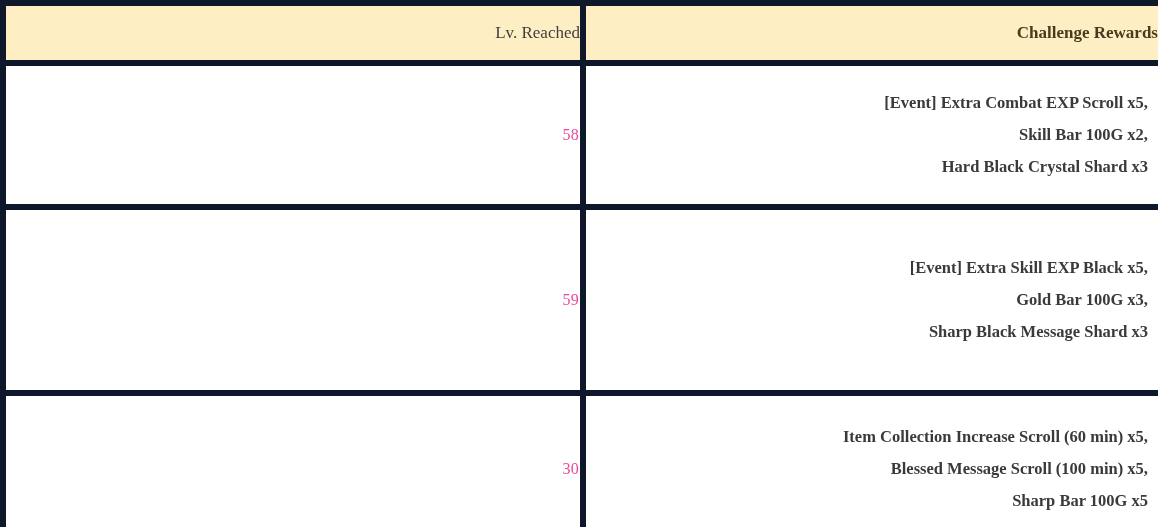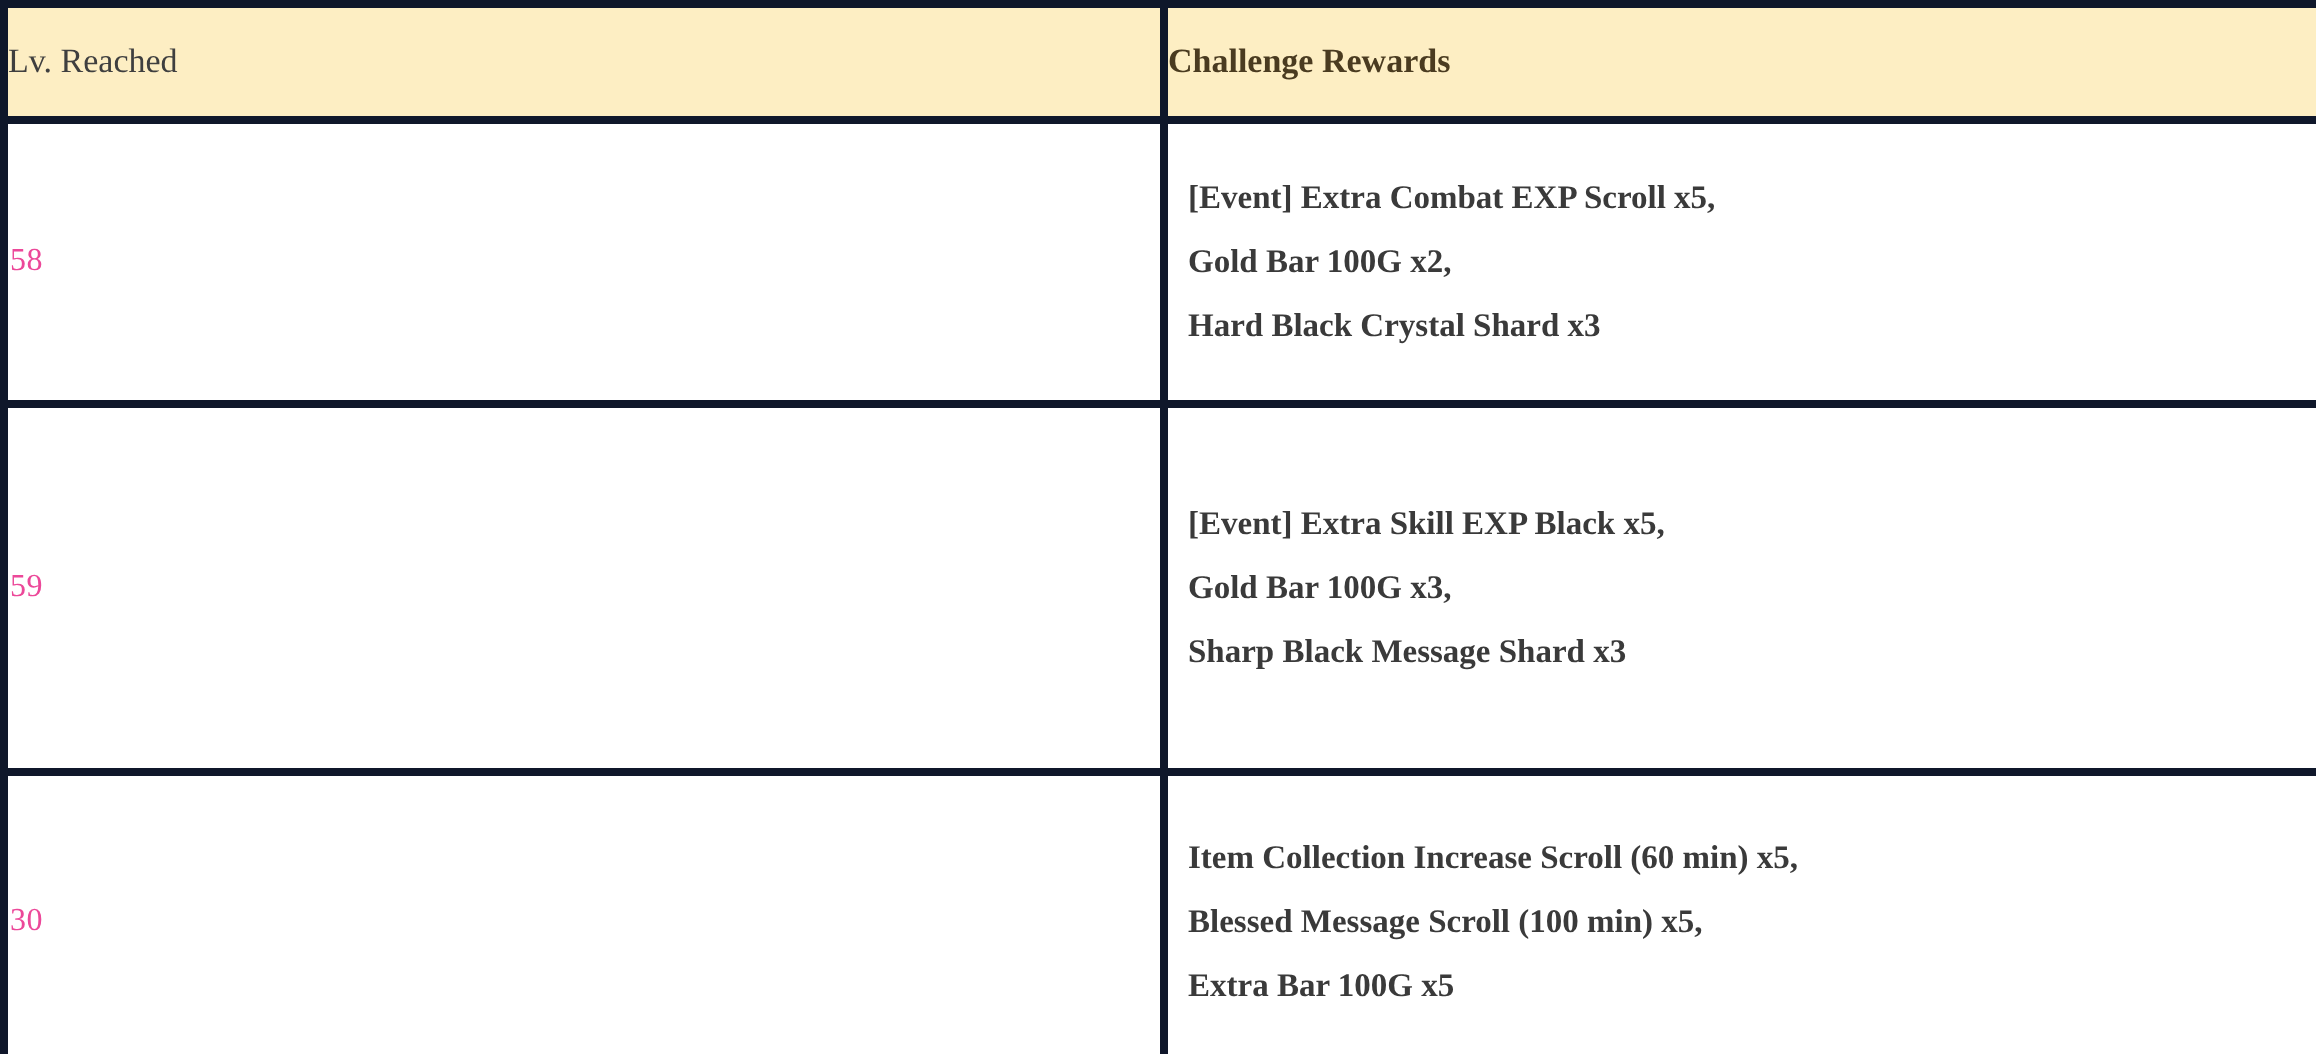--- a/index.html
+++ b/index.html
@@ -14,23 +14,23 @@
     color: #3a3a3a;
     overflow: hidden;
   }
   .rewards-table {
     width: 1158px;
     border-collapse: collapse;
     table-layout: fixed;
   }
   .rewards-table th,
   .rewards-table td {
-    border: 4px solid #0f172a;
+    border: 6px solid #0f172a;
     vertical-align: middle;
-    text-align: left;
+    text-align: right;
   }
   .rewards-table th {
     background: #fdeec3;
     font-weight: bold;
     font-size: 17px;
     color: #4a3b20;
     height: 54px;
     padding: 0;
   }
   .rewards-table th.lv-head {
@@ -75,38 +75,38 @@
     <tr>
       <th class="lv-head">Lv. Reached</th>
       <th>Challenge Rewards</th>
     </tr>
   </thead>
   <tbody>
     <tr class="row-h1">
       <td class="level-cell">58</td>
       <td class="rewards-cell">
         <span class="reward-line">[Event] Extra Combat EXP Scroll x5,</span>
-        <span class="reward-line">Gold Bar 100G x2,</span>
+        <span class="reward-line">Skill Bar 100G x2,</span>
         <span class="reward-line">Hard Black Crystal Shard x3</span>
       </td>
     </tr>
     <tr class="row-h2">
       <td class="level-cell">59</td>
       <td class="rewards-cell">
         <span class="reward-line">[Event] Extra Skill EXP Black x5,</span>
         <span class="reward-line">Gold Bar 100G x3,</span>
         <span class="reward-line">Sharp Black Message Shard x3</span>
       </td>
     </tr>
     <tr class="row-h3">
       <td class="level-cell">30</td>
       <td class="rewards-cell">
         <span class="reward-line">Item Collection Increase Scroll (60 min) x5,</span>
         <span class="reward-line">Blessed Message Scroll (100 min) x5,</span>
-        <span class="reward-line">Extra Bar 100G x5</span>
+        <span class="reward-line">Sharp Bar 100G x5</span>
       </td>
     </tr>
     <tr class="row-h4">
       <td class="level-cell">61</td>
       <td class="rewards-cell">
         
         
       </td>
     </tr>
   </tbody>

